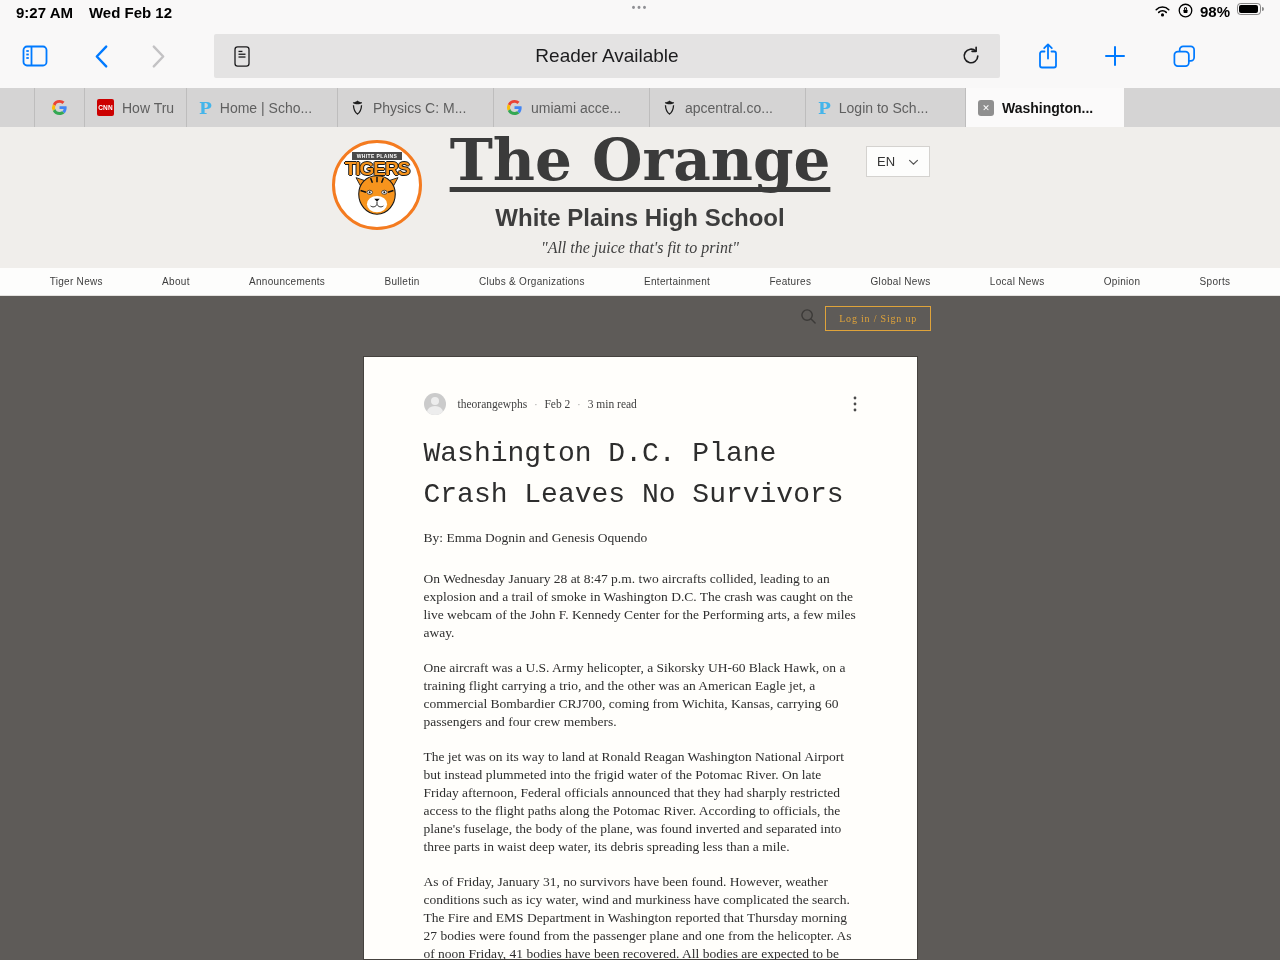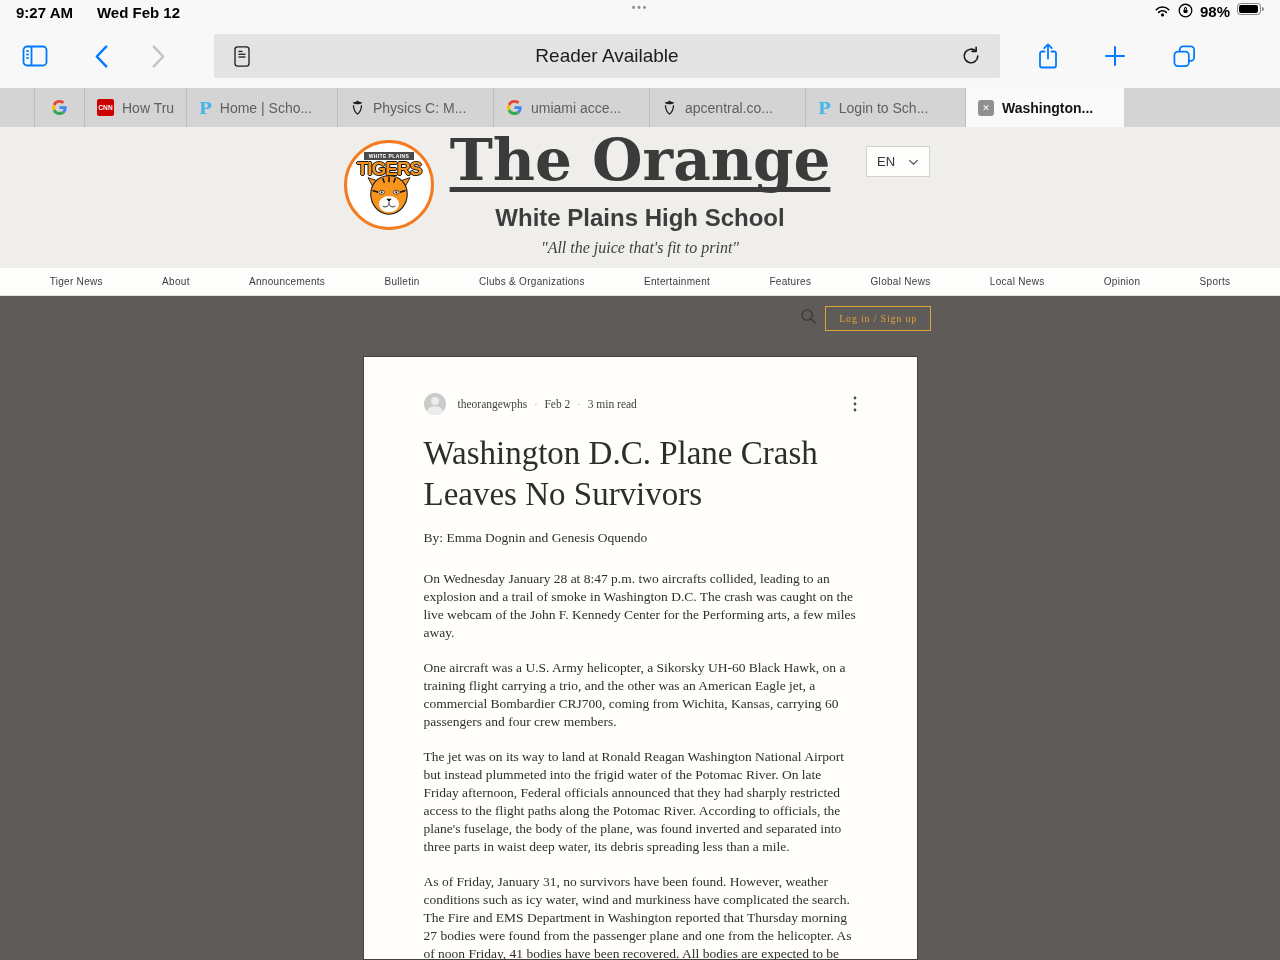--- a/index.html
+++ b/index.html
@@ -4,21 +4,21 @@
 <style>
   * { margin:0; padding:0; box-sizing:border-box; }
   html,body { width:1280px; height:960px; overflow:hidden; background:#5e5b58; }
   body { font-family:"Liberation Sans", sans-serif; }
   .screen { width:1280px; height:960px; display:flex; flex-direction:column; }
 
   
   .status-bar { height:24px; background:#f9f8f8; display:flex; align-items:center;
     justify-content:space-between; padding:0 16px; font-size:15px; font-weight:700;
     color:#000; position:relative; flex:none; }
-  .status-left { display:flex; gap:24px; align-items:center; }
+  .status-left { display:flex; gap:16px; align-items:center; }
   .multitask-dots { position:absolute; left:50%; top:2px; transform:translateX(-50%);
     color:#8e8e93; font-size:10px; letter-spacing:2px; }
   .status-right { display:flex; align-items:flex-start; gap:7px; font-weight:600; }
   .battery { display:flex; align-items:center; }
   .battery-body { width:24px; height:12px; border:1px solid rgba(0,0,0,.45); border-radius:3.5px;
     padding:1px; }
   .battery-fill { display:block; width:95%; height:100%; background:#000; border-radius:2px; }
   .battery-tip { width:2px; height:4px; background:rgba(0,0,0,.45); border-radius:0 2px 2px 0; margin-left:1px; }
 
   
@@ -52,21 +52,21 @@
   .fav-ps::before { content:"ⅅ"; content:"P"; }
   .fav-iv { color:#6a4fc9; font-size:14px; }
   .fav-iv::before { content:"❖"; }
   .tab-close { width:16px; height:16px; border-radius:3px; background:#8f8f8f; color:#fff;
     font-size:9px; display:flex; align-items:center; justify-content:center; font-weight:400; }
   .tab-close::before { content:"✕"; }
 
   
   .site-header { height:141px; background:#f0eeeb; position:relative; flex:none;
     display:flex; flex-direction:column; align-items:center; }
-  .logo { position:absolute; left:344px; top:13px; width:90px; height:90px; border-radius:50%;
+  .logo { position:absolute; left:332px; top:13px; width:90px; height:90px; border-radius:50%;
     background:#fff; border:3px solid #f47b20; display:flex; flex-direction:column;
     align-items:center; overflow:hidden; cursor:pointer; }
   .logo-banner { margin-top:9px; background:#4a4a4a; color:#fff; font-size:5px; font-weight:700;
     padding:1px 5px; letter-spacing:.4px; }
   .logo-name { font-size:19px; font-weight:800; color:#f7941d; letter-spacing:-1px; line-height:1;
     text-shadow:-1px 0 #1a1a1a, 1px 0 #1a1a1a, 0 -1px #1a1a1a, 0 1px #1a1a1a; margin-top:-1px; }
   .logo-face { margin-top:-4px; }
   .masthead { margin-top:4px; text-align:center; }
   .site-title { font-family:"DejaVu Serif", "Liberation Serif", serif; font-weight:700;
     font-size:58px; line-height:1.02; color:#3b3b3b; display:inline-block;
@@ -97,21 +97,21 @@
   .avatar { width:22px; height:22px; border-radius:50%; background:#cbcbcb; position:relative;
     overflow:hidden; margin-right:12px; cursor:pointer; flex:none; }
   .avatar::before { content:""; position:absolute; width:8px; height:8px; border-radius:50%;
     background:#ededed; left:7px; top:4px; }
   .avatar::after { content:""; position:absolute; width:16px; height:12px; border-radius:50%;
     background:#ededed; left:3px; top:13px; }
   .meta-text { font-family:"Liberation Serif", serif; font-size:11.5px; color:#3f3f3f;
     display:flex; gap:7px; align-items:flex-end; }
   .meta-sep { color:#9a9a9a; font-size:10px; }
   .more-btn { margin-left:auto; cursor:pointer; display:flex; }
-  .article-title { font-family:Liberation Serif, serif; font-weight:400; font-size:33px;
+  .article-title { font-family:Liberation Mono, monospace; font-weight:400; font-size:28px;
     line-height:41px; color:#2d2d2d; margin-top:18px; }
   .article-byline { font-family:"Liberation Serif", serif; font-size:13.5px; color:#2f2f2f;
     margin-top:15px; }
   .article-body { margin-top:24px; }
   .article-body p { font-family:"Liberation Serif", serif; font-size:13.5px; line-height:18px;
     color:#2f2f2f; margin-bottom:17px; }
 </style>
 </head>
 <body>
 

